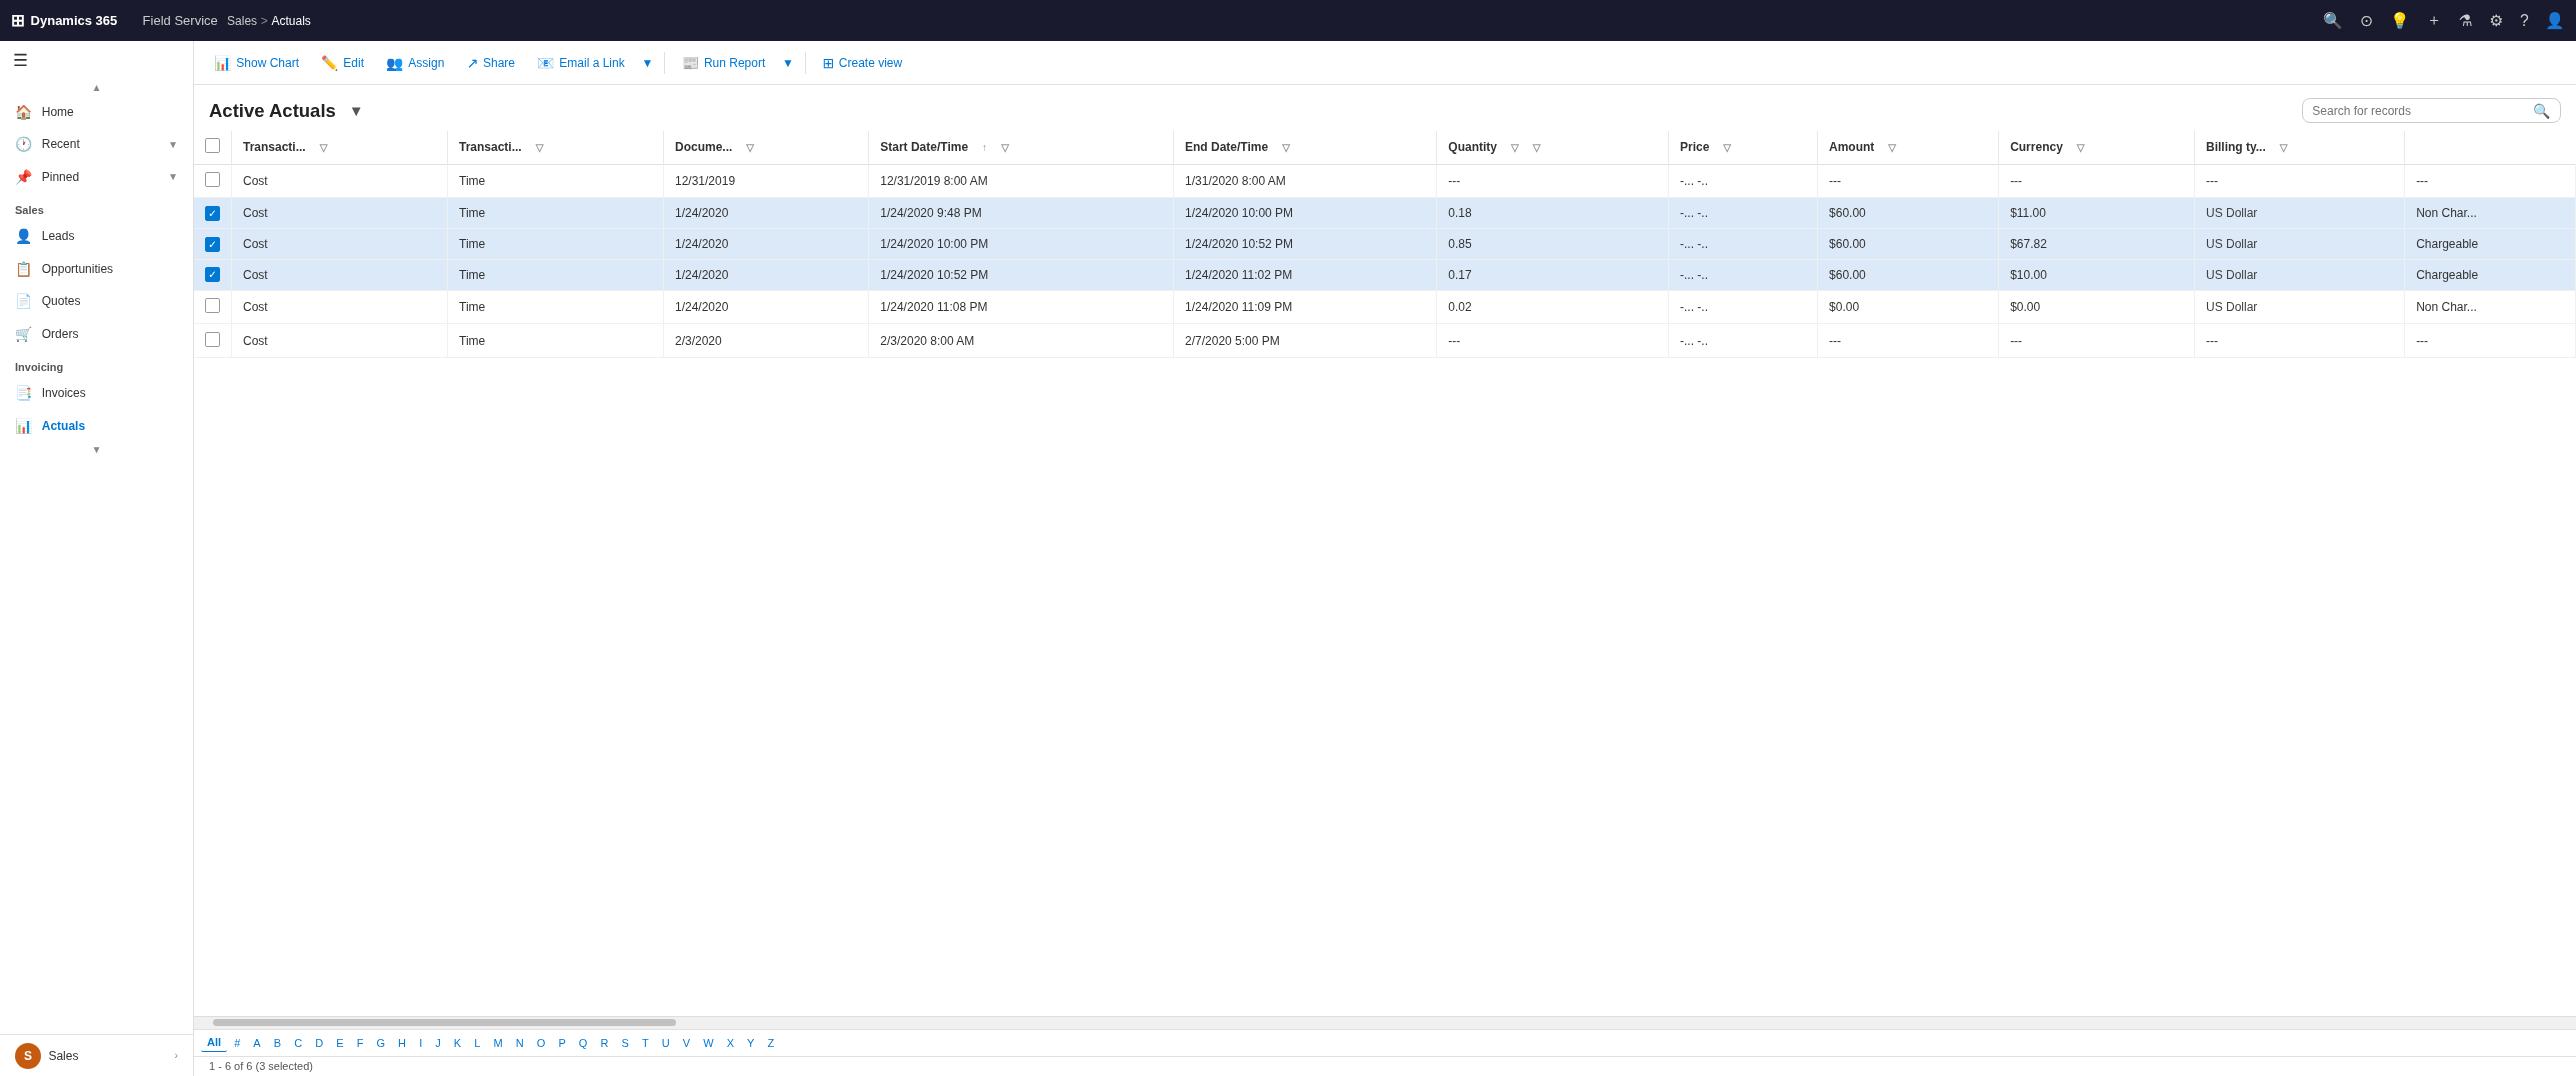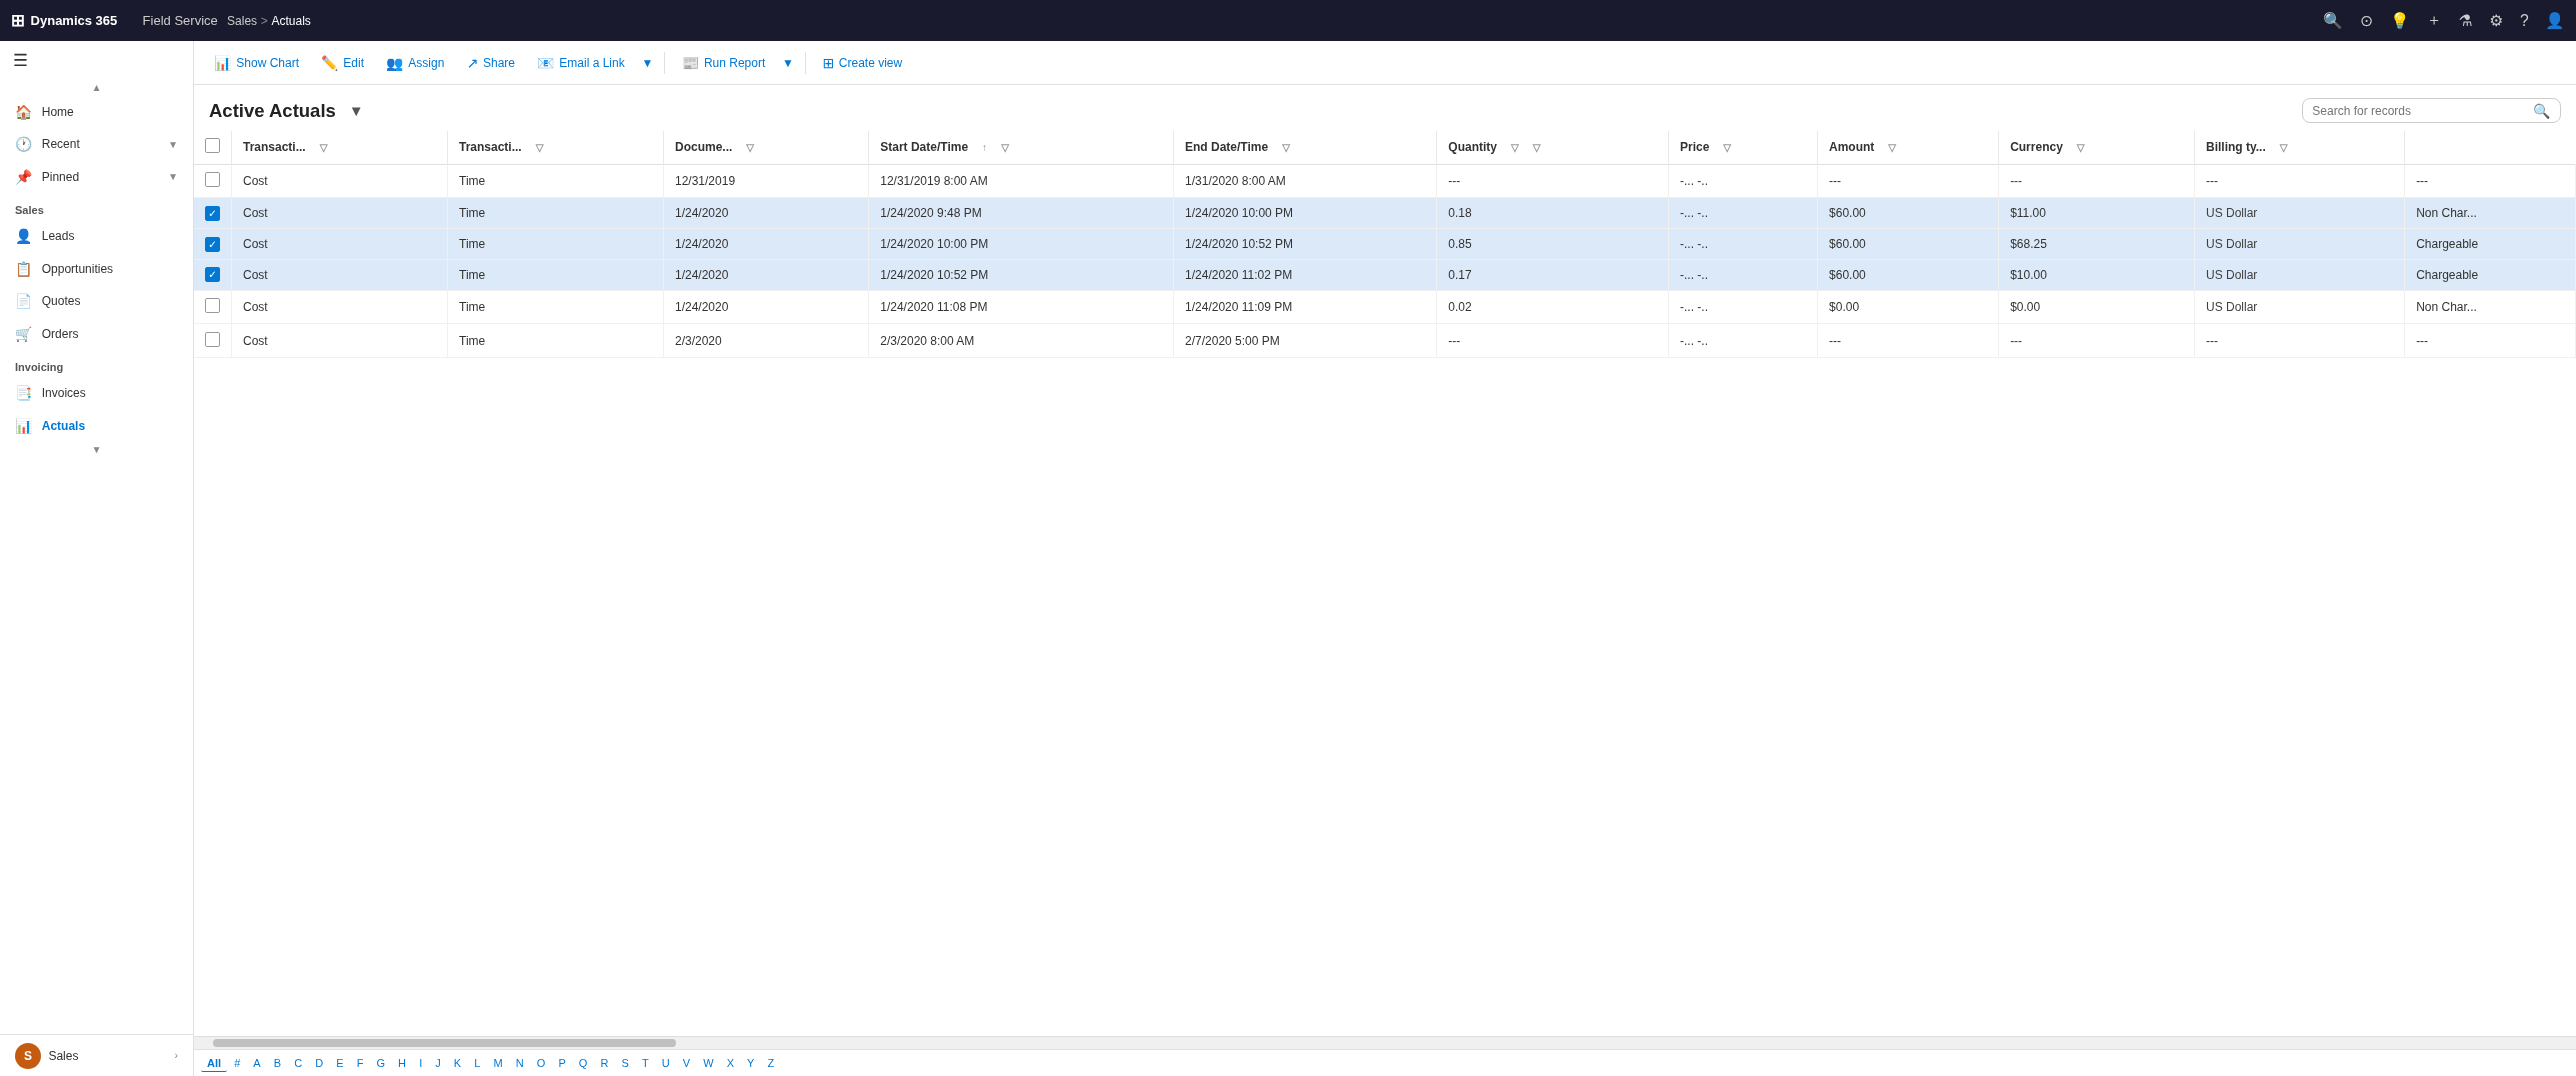--- a/index.html
+++ b/index.html
@@ -554,21 +554,21 @@
             <tr class="selected">
               <td class="check-col"><div class="check-box checked">✓</div></td>
               <td>Cost</td>
               <td>Time</td>
               <td>1/24/2020</td>
               <td>1/24/2020 10:00 PM</td>
               <td>1/24/2020 10:52 PM</td>
               <td>0.85</td>
               <td>-...  -..</td>
               <td>$60.00</td>
-              <td>$68.25</td>
+              <td>$67.82</td>
               <td class="link-cell">US Dollar</td>
               <td>Chargeable</td>
             </tr>
             <tr class="selected">
               <td class="check-col"><div class="check-box checked">✓</div></td>
               <td>Cost</td>
               <td>Time</td>
               <td>1/24/2020</td>
               <td>1/24/2020 10:52 PM</td>
               <td>1/24/2020 11:02 PM</td>
@@ -639,16 +639,19 @@
         <span class="alpha-item">S</span>
         <span class="alpha-item">T</span>
         <span class="alpha-item">U</span>
         <span class="alpha-item">V</span>
         <span class="alpha-item">W</span>
         <span class="alpha-item">X</span>
         <span class="alpha-item">Y</span>
         <span class="alpha-item">Z</span>
       </div>
 
+    <div class="status-bar">
+      <span>1 - 6 of 6 (3 selected)</span>
+    </div>
 
   </div>
 </div>
 
 
 </body></html>

